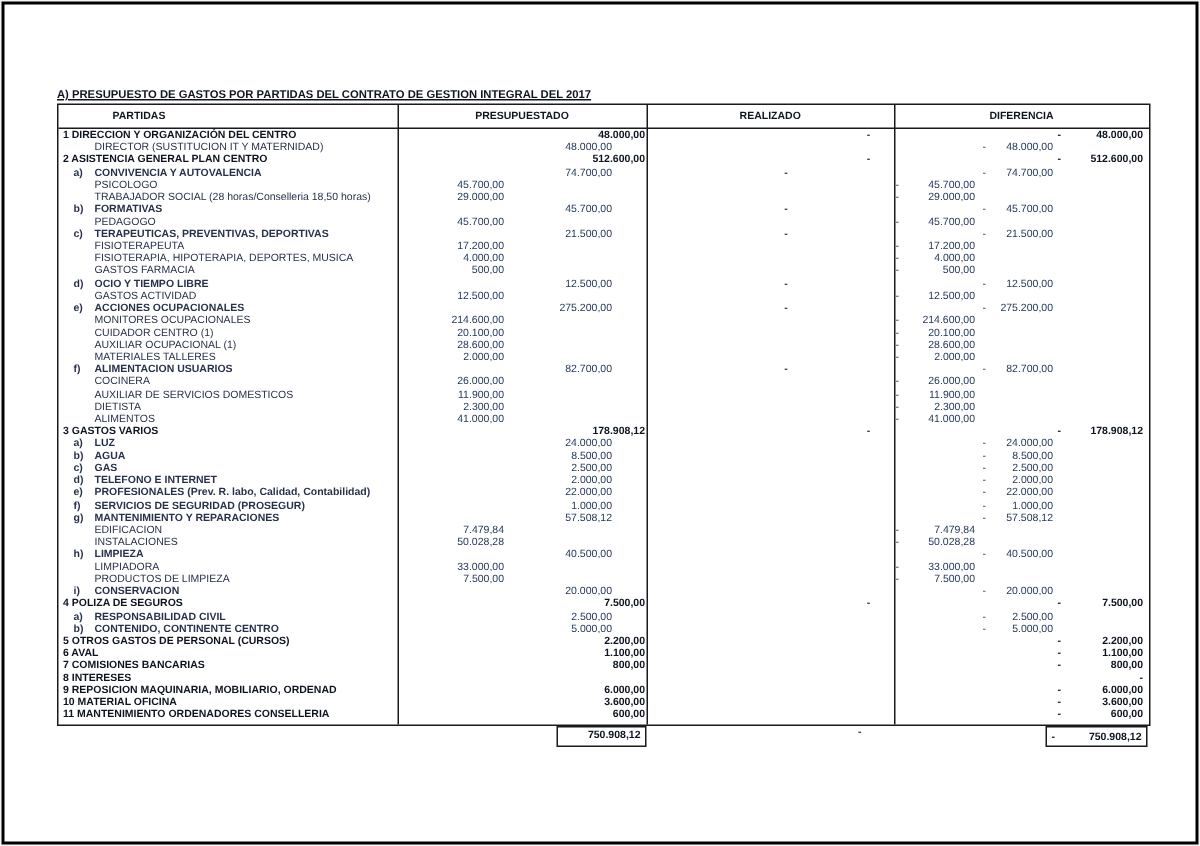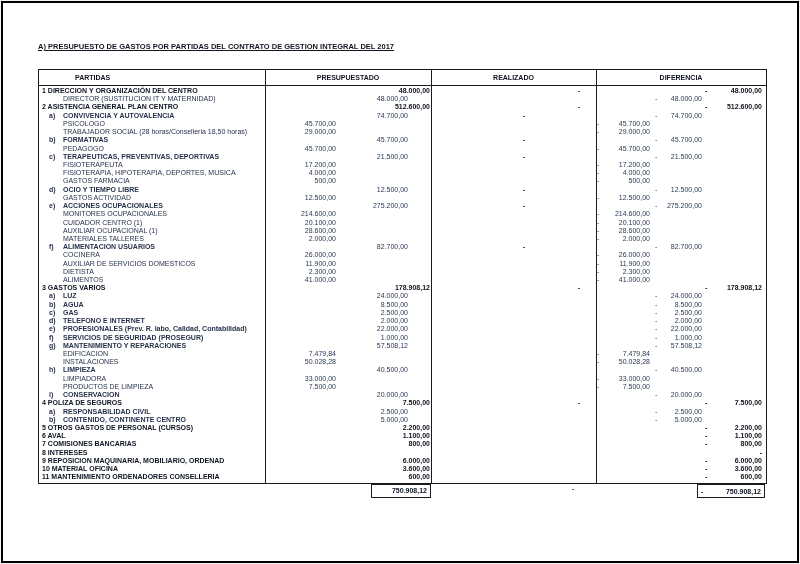--- a/index.html
+++ b/index.html
@@ -1,19 +1,19 @@
 <!DOCTYPE html>
 <html><head>
 <meta charset="utf-8">
 <style>
   html,body{margin:0;padding:0;}
   body{width:800px;height:564px;background:#f4f4f4;position:relative;
        font-family:"Liberation Sans",sans-serif;overflow:hidden;}
   .frame{position:absolute;inset:1px;background:#fff;border:2px solid #000;}
-  .title{position:absolute;left:38px;top:42px;font-size:7.5px;font-weight:bold;
+  .title{position:absolute;left:38px;top:58px;font-size:7.5px;font-weight:bold;
          color:#10151f;text-decoration:underline;white-space:nowrap;}
   .table{position:absolute;left:38px;top:69px;width:727px;height:413px;border:1px solid #1a1a1a;}
   .thead{position:absolute;left:0;right:0;top:0;height:15px;border-bottom:1px solid #1a1a1a;}
   .h{position:absolute;top:3.5px;font-size:7px;font-weight:bold;color:#10151f;white-space:nowrap;}
   .h-part{left:36px;}
   .h-pres{left:226px;width:166px;text-align:center;}
   .h-real{left:392px;width:165px;text-align:center;}
   .h-dif{left:557px;width:170px;text-align:center;}
   .vline{position:absolute;top:0;bottom:0;width:1px;background:#1a1a1a;}
   .v1{left:226px}.v2{left:392px}.v3{left:557px}

